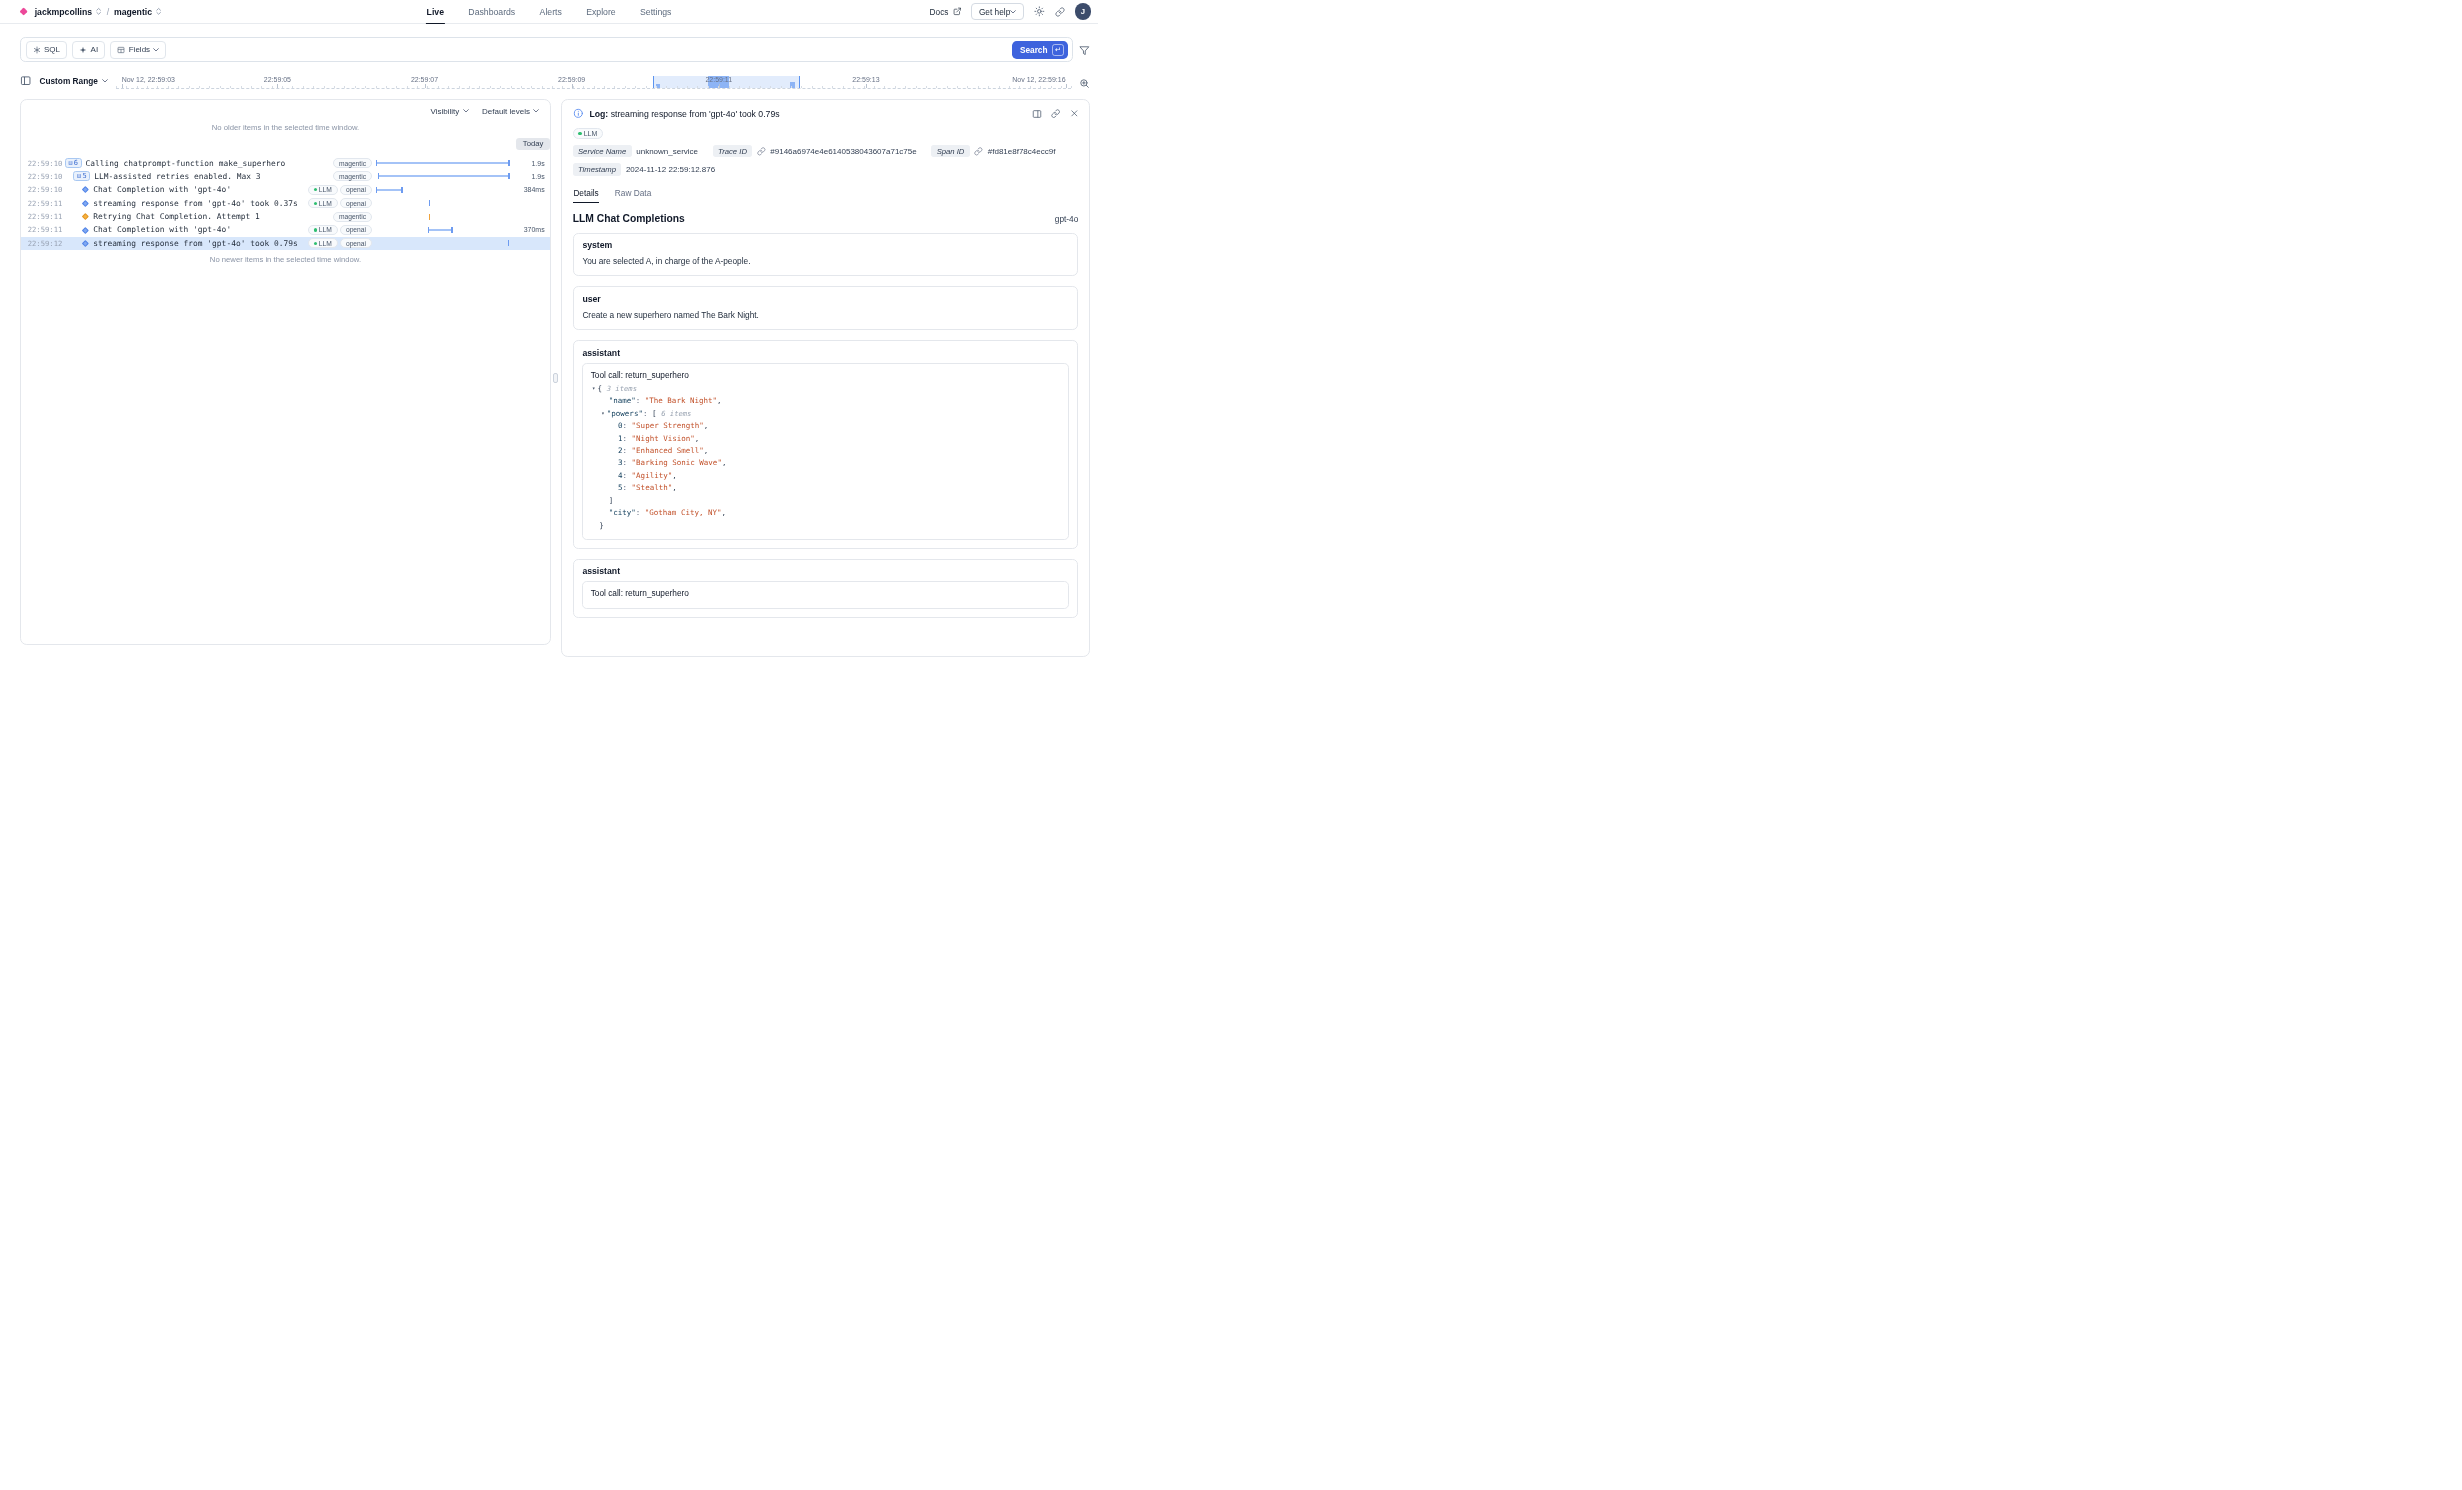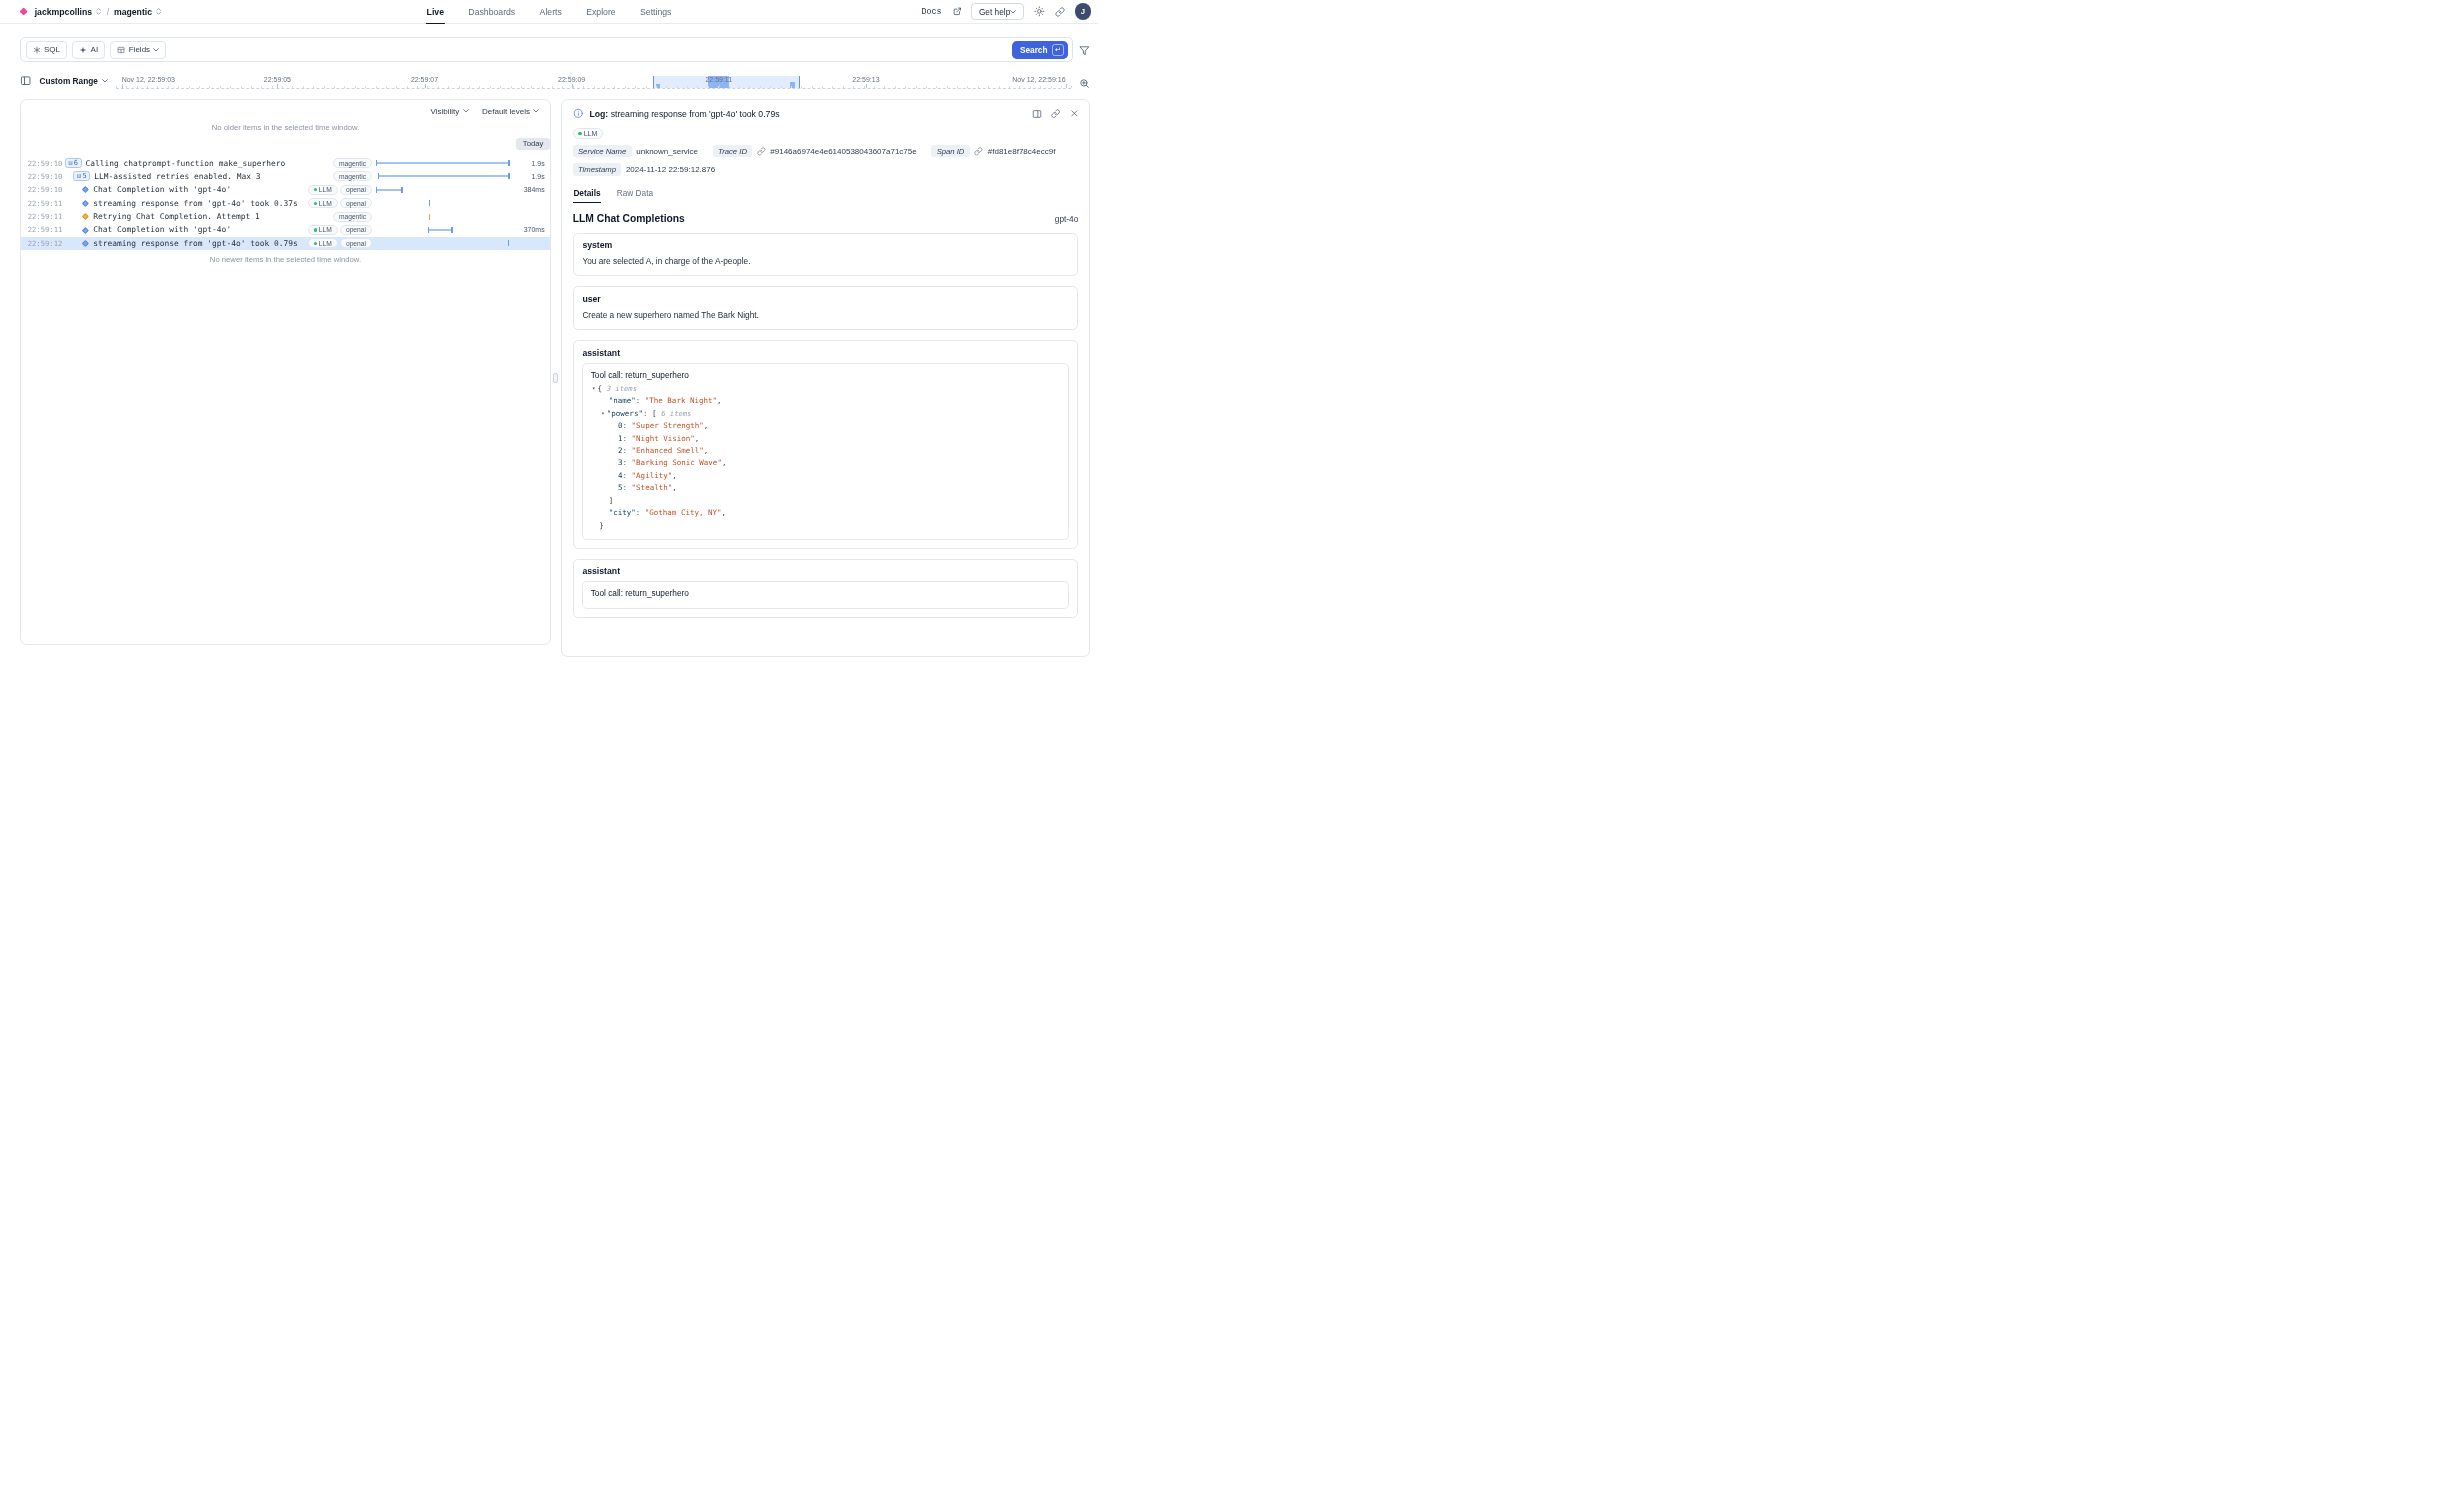--- a/index.html
+++ b/index.html
@@ -19,21 +19,21 @@
          padding:0 6.7px 0 20px; position:relative; }
   .nav-left { display:flex; align-items:center; gap:4.7px; }
   .logo { width:7.3px; height:7.3px; background:#ec4899; border-radius:1.3px; transform:rotate(45deg) scale(.82); margin-right:2.7px; }
   .crumb { display:flex; align-items:center; gap:2.7px; font-size:8.7px; font-weight:600; color:#101828; }
   .crumb-sep { color:#98a2b3; font-size:8.7px; }
   .nav-tabs { position:absolute; left:50%; transform:translateX(-50%); display:flex; gap:23px; height:24px; }
   .nav-tab { font-size:8.7px; color:#5d6b7e; display:flex; align-items:center; padding:0 0.7px;
              border-bottom:1.3px solid transparent; border-top:1.3px solid transparent; }
   .nav-tab.active { color:#101828; font-weight:600; border-bottom-color:#101828; }
   .nav-right { margin-left:auto; display:flex; align-items:center; gap:10px; }
-  .docs { display:flex; align-items:center; gap:11px; font-size:8.3px; color:#1d2939;font-family:Liberation Mono, monospace; }
+  .docs { display:flex; align-items:center; gap:4px; font-size:8.3px; color:#1d2939; }
   .gethelp { display:flex; align-items:center; gap:0; font-size:8.3px; color:#1d2939;
              border:0.7px solid #d5dbe3; border-radius:4px; padding:2.7px 6.7px; background:#fff; }
   .icon-btn { color:#475569; display:flex; align-items:center; }
   .avatar { width:16.7px; height:16.7px; border-radius:50%; background:#3c4c6b; color:#fff;
             font-size:7.7px; font-weight:700; display:flex; align-items:center; justify-content:center; }
 
   
   .toolbar { margin:13.4px 8px 0 20px; display:flex; align-items:center; gap:6.7px; }
   .search-box { flex:1; height:25px; border:0.7px solid #dde3ea; border-radius:5.3px;
                 display:flex; align-items:center; gap:5.3px; padding:0 3.3px 0 4.7px; }
@@ -112,21 +112,21 @@
   .dh-icons { display:flex; align-items:center; gap:9.3px; color:#475569; }
   .llm-chip-row { padding:0 10.7px 6px; }
   .chip.llm-lg { height:11.4px; font-size:7px; border-radius:6px; }
   .meta-row { display:flex; align-items:center; gap:4.7px; padding:0 10.7px; margin-bottom:6px; font-size:8px; color:#344054; }
   .meta-label { font-style:italic; background:#edf0f4; border-radius:2.7px; padding:1.7px 5.3px; font-size:7.7px; color:#344054; flex:none; }
   .meta-val { white-space:nowrap; }
   .meta-gap { width:5.3px; flex:none; }
   .meta-link { color:#667085; flex:none; display:flex; }
   .detail-tabs { display:flex; gap:14.7px; padding:3.3px 10.7px 0; }
   .dtab { font-size:8.3px; color:#667085; padding:2.7px 0.7px 4px; border-bottom:1.3px solid transparent; }
-  .dtab.active { color:#101828; font-weight:700; border-bottom-color:#101828; }
+  .dtab.active { color:#101828; font-weight:400; border-bottom-color:#101828; }
   .detail-body { flex:1; overflow:hidden; padding:8.7px 10.7px 0; }
   .section-head { display:flex; justify-content:space-between; align-items:baseline; margin:1.3px 0 8.7px; }
   .section-title { font-size:10.3px; font-weight:700; color:#101828; }
   .section-model { font-size:8.3px; color:#344054; }
   .msg-card { border:0.7px solid #e4e7ec; border-radius:5.3px; padding:6.7px 8.7px 8px; margin-bottom:10px; }
   .msg-role { font-size:8.7px; font-weight:700; color:#101828; margin-bottom:4.7px; }
   .msg-text { font-size:8.3px; color:#1d2939; line-height:1.5; }
   .tool-card { border:0.7px solid #e4e7ec; border-radius:4.7px; padding:6px 7.3px 6.7px; }
   .tool-title { font-size:8.3px; font-weight:400; color:#101828; margin-bottom:3.3px; }
   .json { font-family:"DejaVu Sans Mono","Liberation Mono",monospace; font-size:7.5px; line-height:1.66;

